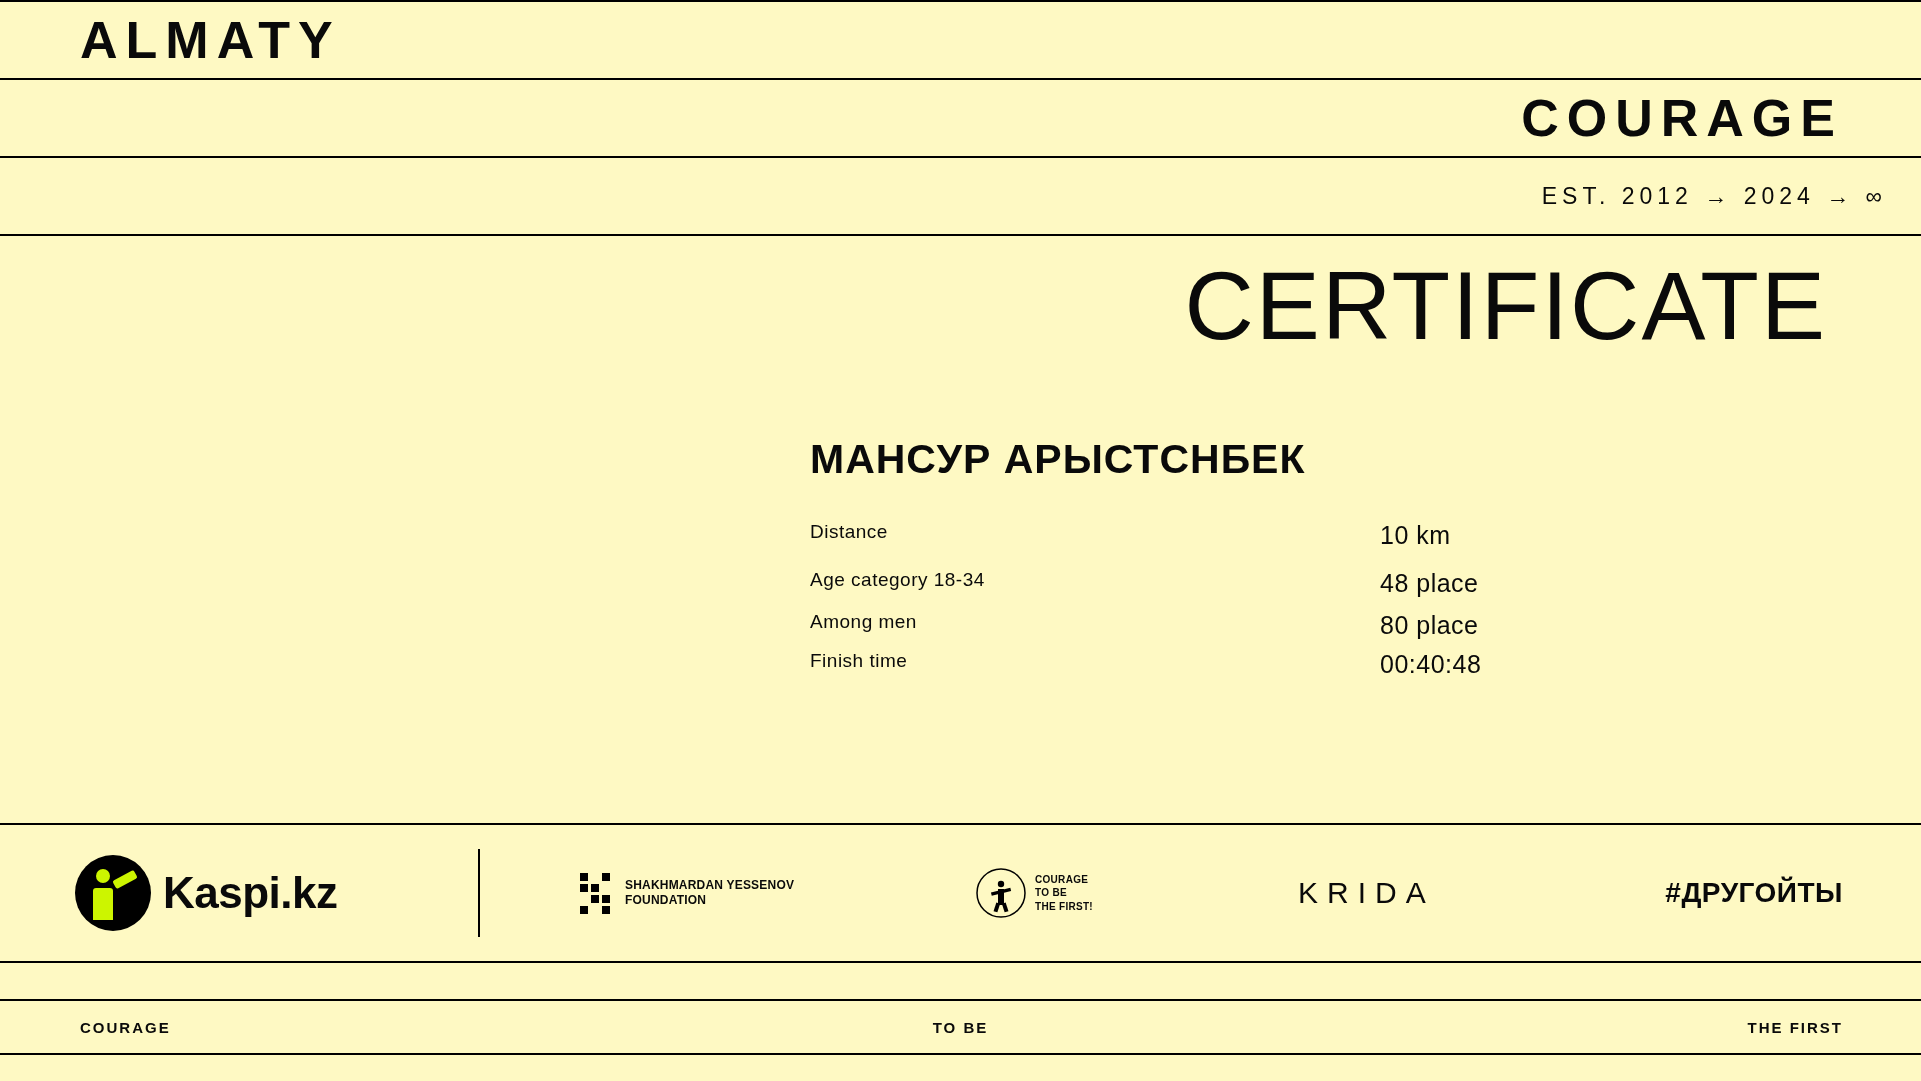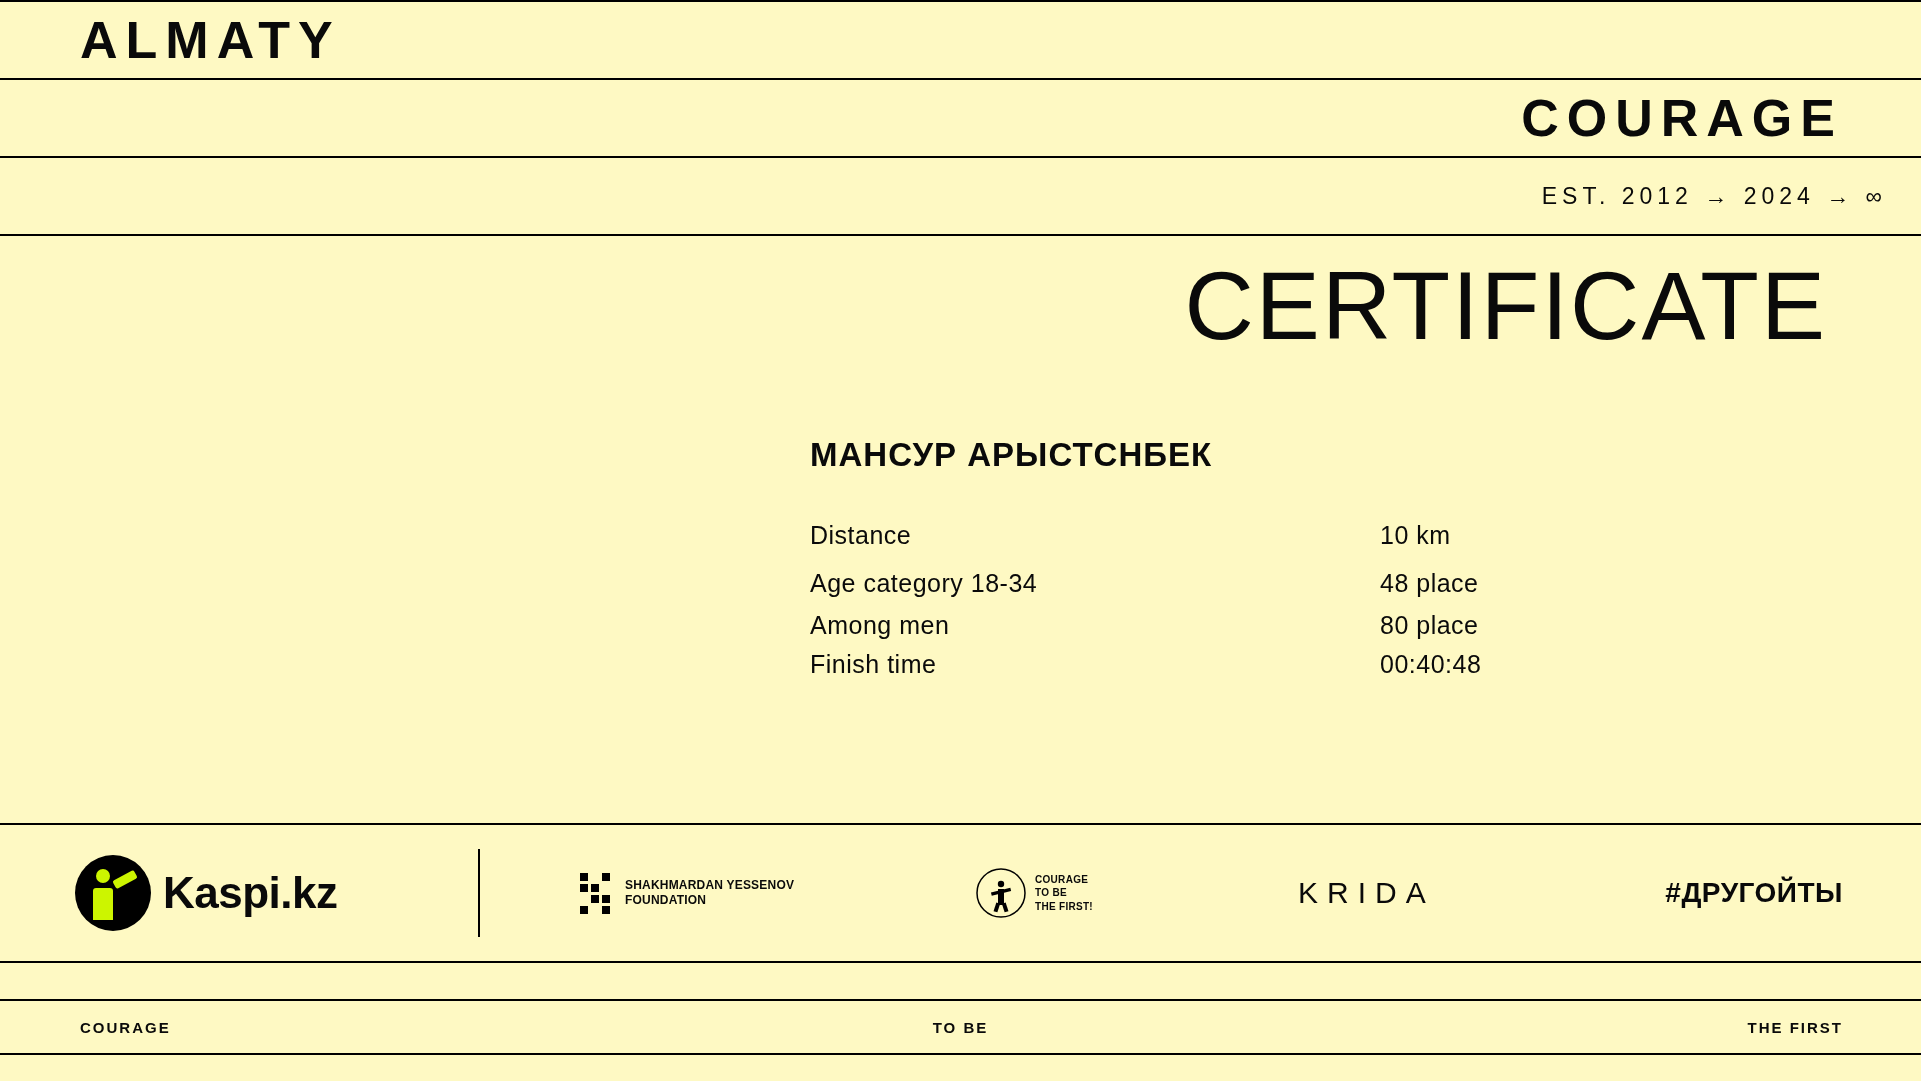--- a/index.html
+++ b/index.html
@@ -79,37 +79,37 @@
     top: 22px;
     font-size: 96px;
     font-weight: 400;
     letter-spacing: 2px;
     line-height: 1;
   }
   .athlete-name {
     position: absolute;
     left: 810px;
     top: 200px;
-    font-size: 33px;
+    font-size: 41px;
     font-weight: 700;
     letter-spacing: 1px;
   }
   .stats {
     position: absolute;
     left: 810px;
     top: 285px;
     width: 720px;
   }
   .stat-row {
     display: flex;
     margin-bottom: 12px;
   }
   .stat-label {
     width: 570px;
-    font-size: 25px;
+    font-size: 19px;
     font-weight: 400;
     letter-spacing: 0.5px;
   }
   .stat-value {
     font-size: 25px;
     font-weight: 400;
     letter-spacing: 0.5px;
   }
   .stat-row.r1 { margin-bottom: 19px; }
   .stat-row.r2 { margin-bottom: 13px; }

